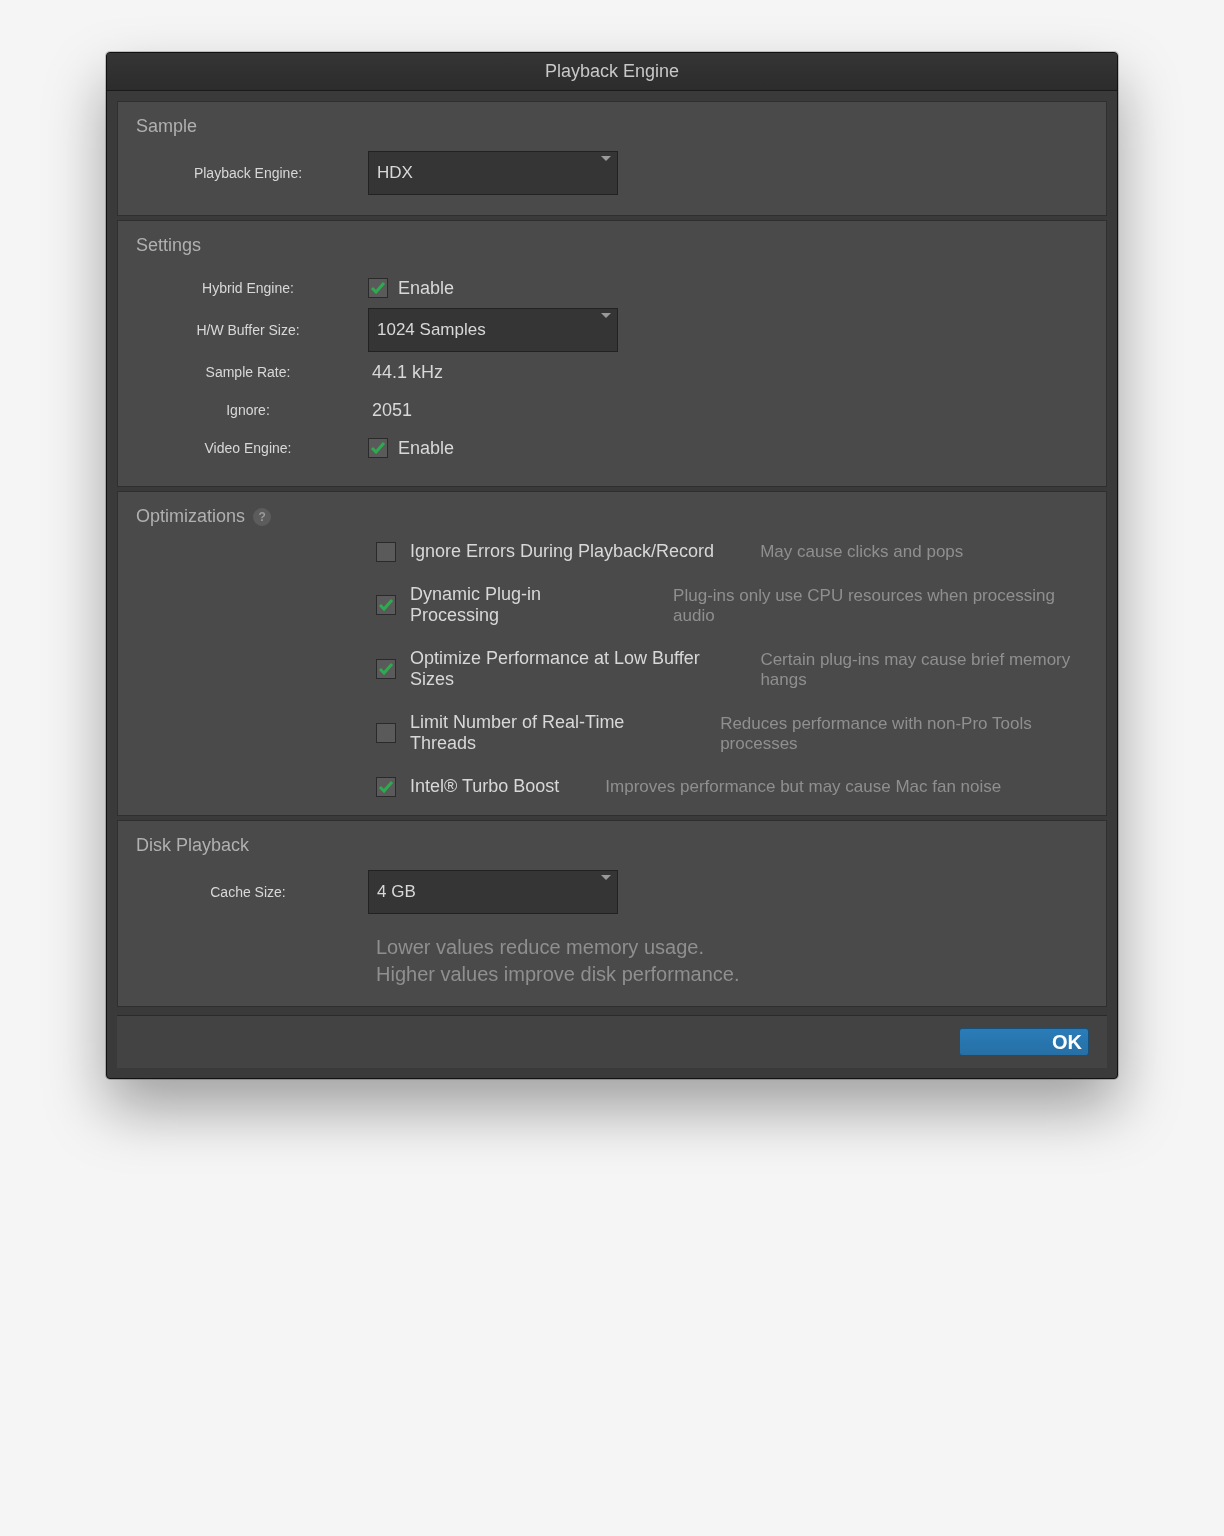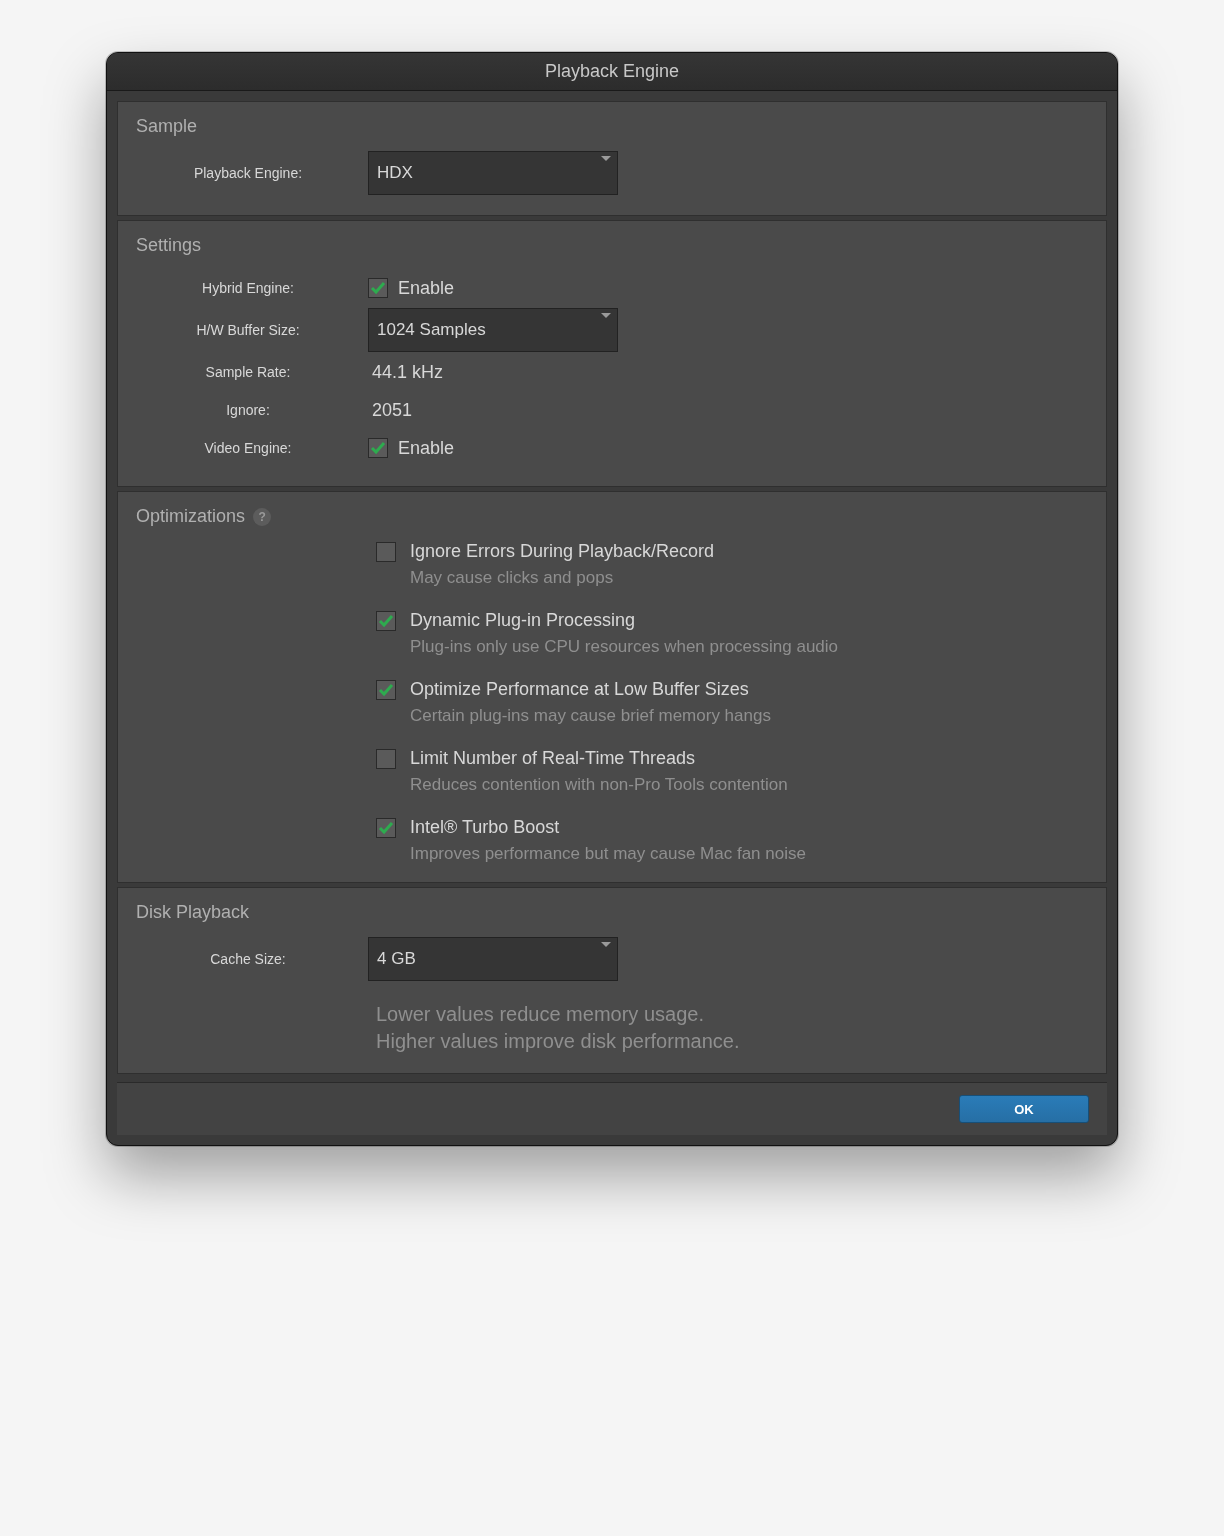--- a/index.html
+++ b/index.html
@@ -33,21 +33,21 @@
     display: flex;
     align-items: flex-start;
     justify-content: center;
   }
 
   .window {
     width: 1012px;
     margin-top: 52px;
     background: var(--bg-window);
     border: 1px solid #111;
-    border-radius: 12px;
+    border-radius: 4px;
     box-shadow: 0 30px 60px rgba(0,0,0,0.35), 0 0 0 1px rgba(0,0,0,0.2);
     overflow: hidden;
   }
 
   .titlebar {
     background: linear-gradient(#353535,#2c2c2c);
     border-bottom: 1px solid #1a1a1a;
     text-align: center;
     padding: 8px 0;
     font-size: 18px;
@@ -159,22 +159,23 @@
   .opts {
     display: flex;
     flex-direction: column;
     gap: 22px;
     padding-left: 240px;
     margin-top: 6px;
   }
 
   .opt {
     display: flex;
-    flex-direction: column;
-    gap: 6px;
+    flex-direction: row;
+    gap: 12px;
+    align-items: flex-end;
   }
 
   .opt .top {
     display: flex;
     align-items: center;
     gap: 14px;
   }
 
   .opt .label-txt {
     color: var(--text-light);
@@ -203,25 +204,26 @@
     display: flex;
     justify-content: flex-end;
     margin: 8px 10px 10px 10px;
   }
 
   .ok-btn {
     background: linear-gradient(var(--accent-blue), #266fa5);
     border: 1px solid #174f78;
     color: #fff;
     font-weight: bold;
-    font-size: 13px;
+    font-size: 20px;
     width: 130px;
     height: 28px;
     border-radius: 3px;
     cursor: pointer;
+    text-align: right;
   }
 </style>
 </head>
 <body>
 
 <div class="window">
 
   <div class="titlebar">Playback Engine</div>
 
   <div class="body">
@@ -325,21 +327,21 @@
               </span>
               <span class="label-txt">Optimize Performance at Low Buffer Sizes</span>
             </div>
             <div class="desc">Certain plug-ins may cause brief memory hangs</div>
           </div>
           <div class="opt">
             <div class="top">
               <span class="checkbox"></span>
               <span class="label-txt">Limit Number of Real-Time Threads</span>
             </div>
-            <div class="desc">Reduces contention with non-Pro Tools contention</div>
+            <div class="desc">Reduces performance with non-Pro Tools processes</div>
           </div>
           <div class="opt">
             <div class="top">
               <span class="checkbox checked">
                 <svg viewBox="0 0 16 16">
                   <path d="M2 8 L6 12 L14 3"></path>
                 </svg>
               </span>
               <span class="label-txt">Intel® Turbo Boost</span>
             </div>

